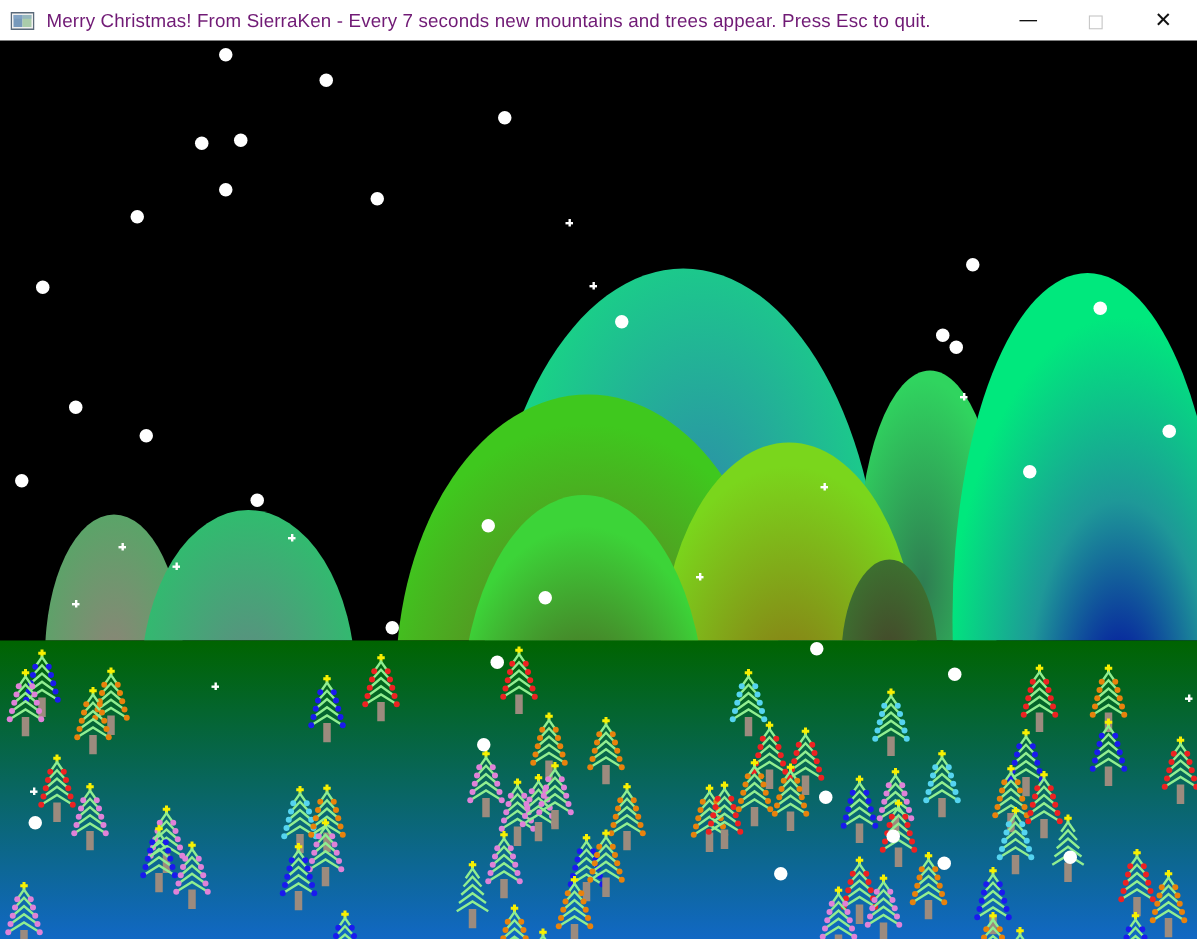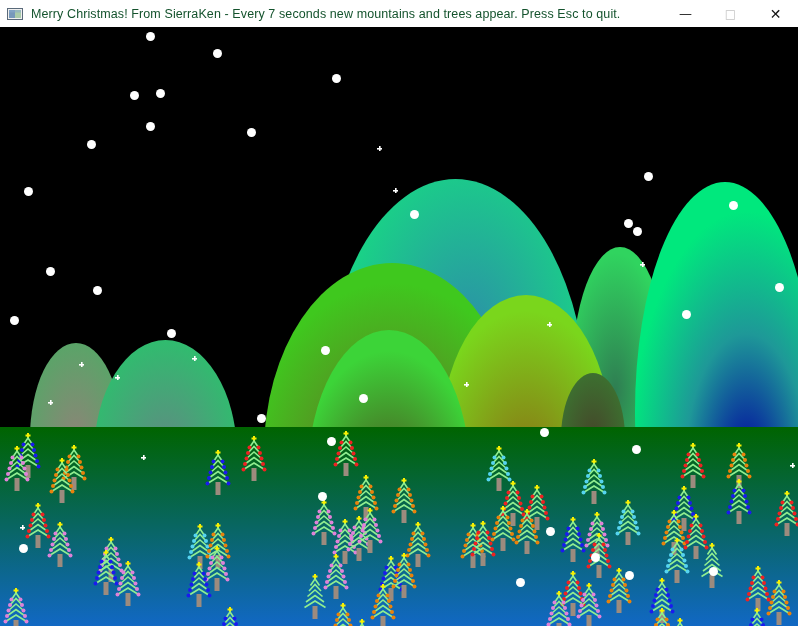--- a/index.html
+++ b/index.html
@@ -7,21 +7,21 @@
     width:798px;height:626px;position:relative;overflow:hidden;
     font-family:"Liberation Sans", sans-serif;background:#000;
   }
   
   .titlebar{
     position:absolute;left:0;top:0;width:798px;height:27px;
     background:#ffffff;display:flex;align-items:center;z-index:10;
   }
   .titlebar .app-icon{width:16px;height:16px;margin:0 8px 0 7px;flex:0 0 auto;}
   .titlebar .title{
-    font-size:12.5px;color:#14532d;white-space:nowrap;overflow:hidden;
+    font-size:12.5px;color:#701a75;white-space:nowrap;overflow:hidden;
     flex:1 1 auto;letter-spacing:0.1px;
   }
   .winbtn{
     width:45px;height:27px;flex:0 0 auto;display:flex;align-items:center;justify-content:center;
     font-size:13px;color:#111;background:transparent;border:none;cursor:default;
     font-family:"DejaVu Sans", sans-serif;
   }
   .winbtn.maximize{color:#c4c4c4;font-size:12px;}
   .winbtn.close{font-size:14px;}
   

